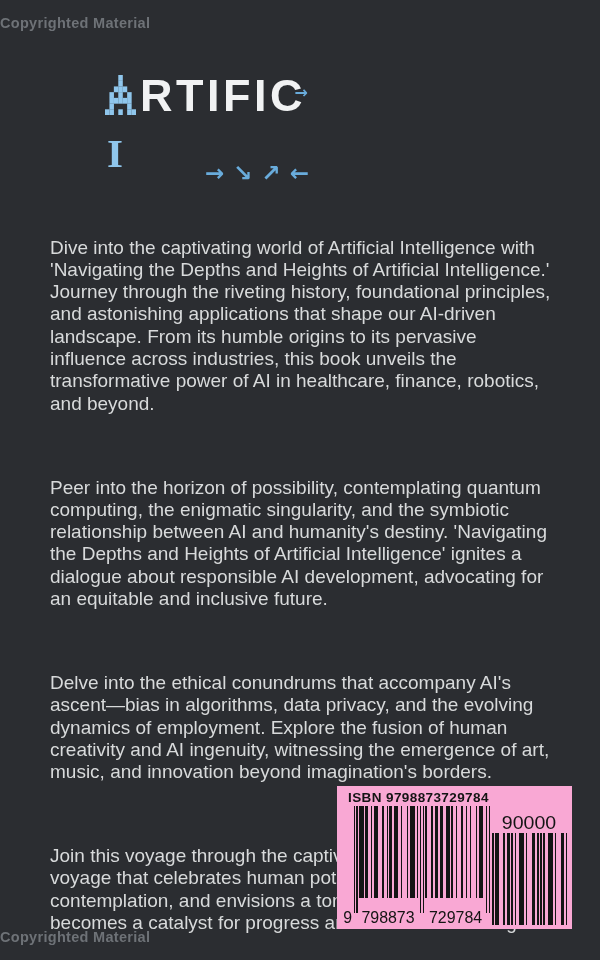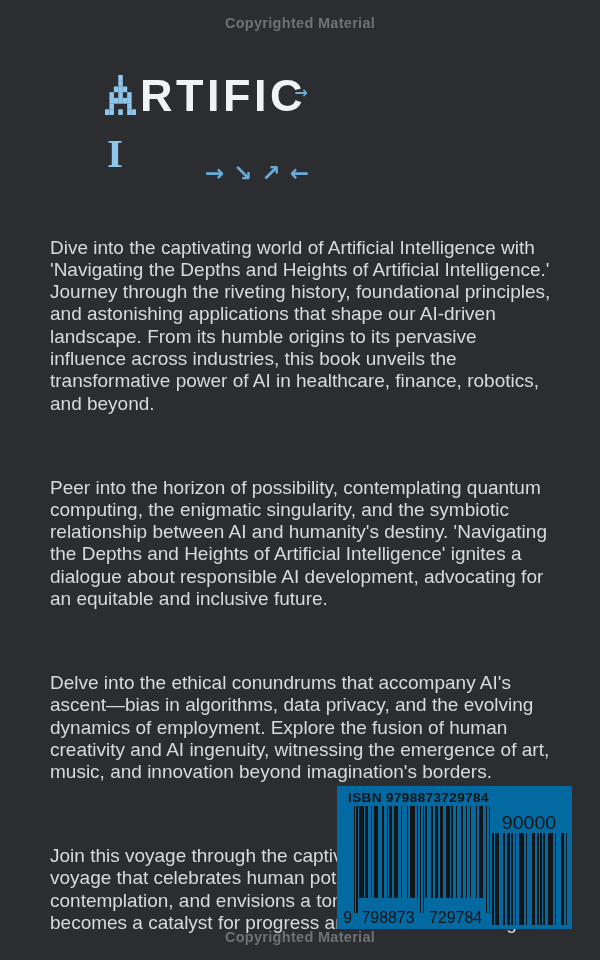--- a/index.html
+++ b/index.html
@@ -5,21 +5,20 @@
   html,body{margin:0;padding:0;background:#111;}
   .page{
     position:relative;
     width:600px;height:960px;
     background:#2b2d31;
     overflow:hidden;
     font-family:"Liberation Sans","DejaVu Sans",sans-serif;
   }
   .watermark{
     position:absolute;left:0;width:600px;
-    text-align:center;
     color:#6e7277;
     font-size:14.5px;font-weight:700;letter-spacing:.3px;
   }
   .watermark.top{top:15px;}
   .watermark.bottom{top:929px;}
 
   
   .title-block{position:absolute;left:105px;top:73px;color:#f1f2f3;}
   .title-line{display:flex;align-items:baseline;font-weight:700;line-height:1;}
   .title-line1{font-size:45px;letter-spacing:3.5px;text-align:right;}
@@ -47,21 +46,21 @@
   .body-copy{
     position:absolute;left:34px;top:192px;width:552px;
     color:#d8dadb;font-size:19px;line-height:22.3px;
     white-space:pre;
   }
   .body-copy p{margin:0 0 17px 16px;}
 
   
   .barcode-panel{
     position:absolute;left:337px;top:786px;width:235px;height:143px;
-    background:#0369a1;
+    background:#f9a8d4;
     text-decoration:underline;
   }
   .isbn-label{
     position:absolute;left:11px;top:4px;
     color:#141414;font-size:13.5px;font-weight:700;letter-spacing:.4px;
   }
   .ean13-holder{position:absolute;left:5px;top:20px;}
   .ean5-holder{position:absolute;left:152px;top:28px;}
   svg.barcode{shape-rendering:crispEdges;}
   svg.barcode rect{fill:#151515;}

